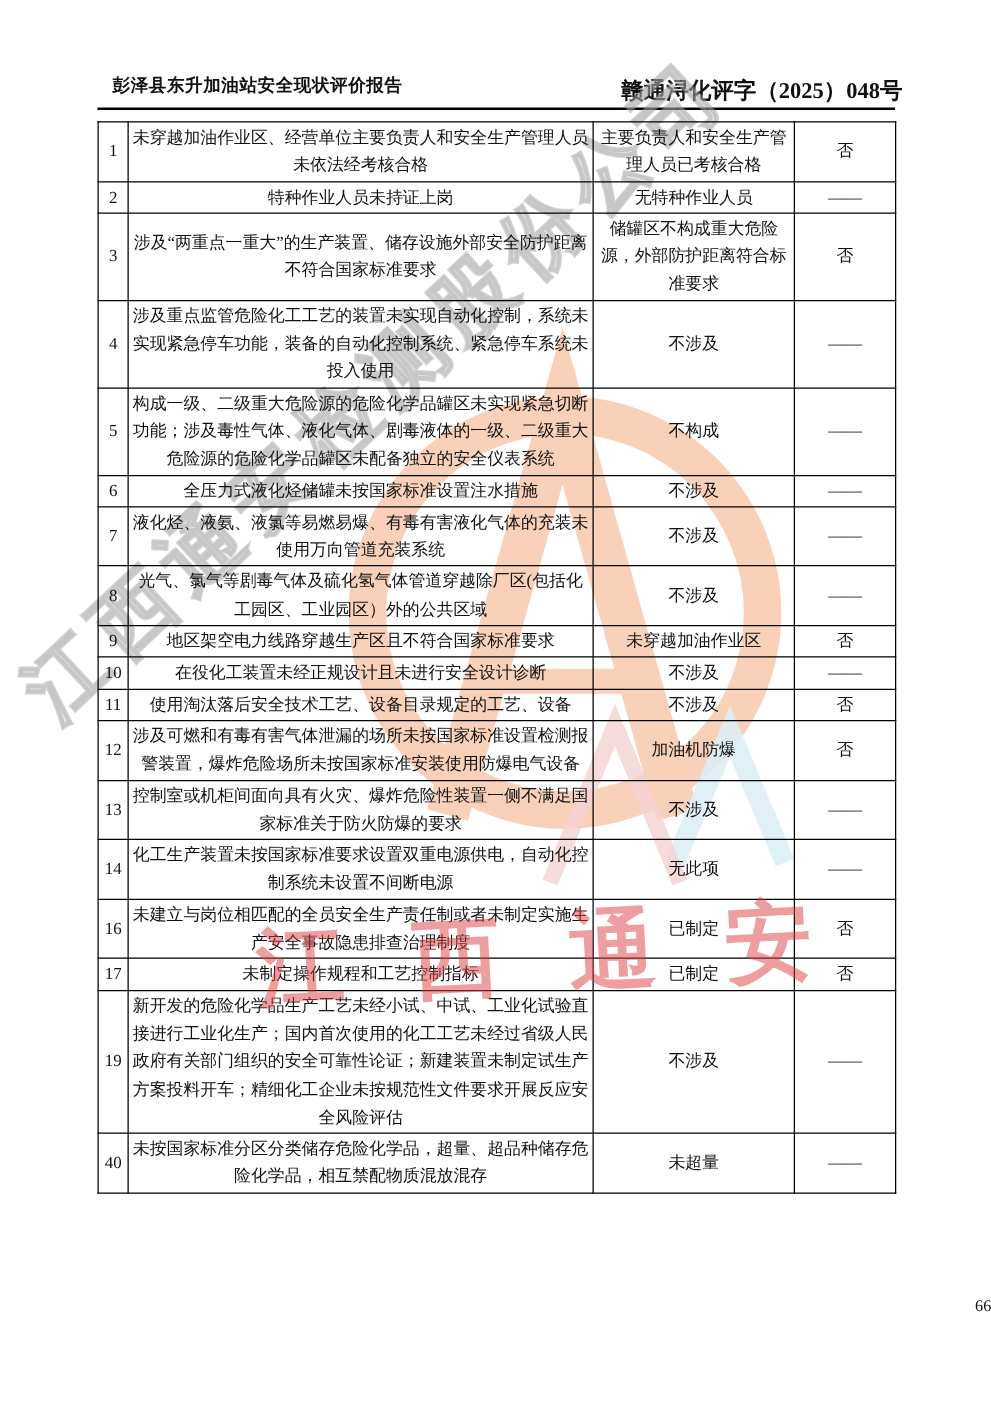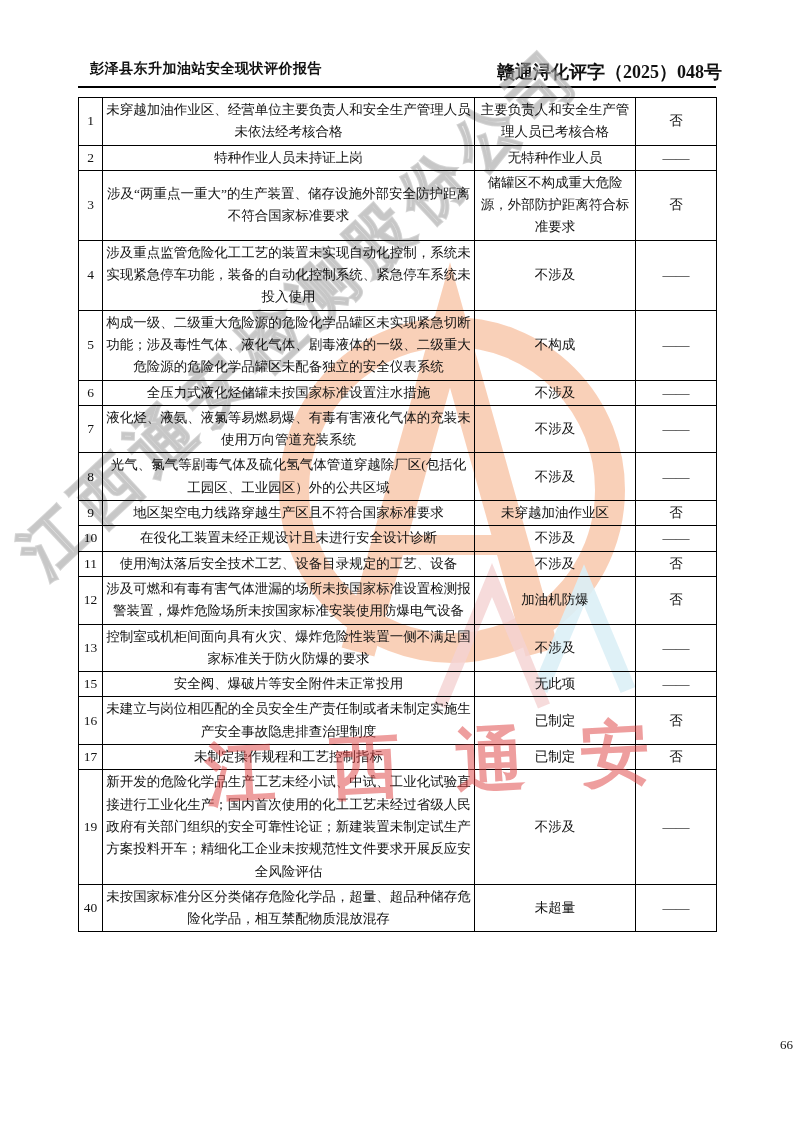--- a/index.html
+++ b/index.html
@@ -156,22 +156,22 @@
           <td class="c2">加油机防爆</td>
           <td class="c3">否</td>
         </tr>
         <tr>
           <td class="c0">13</td>
           <td class="c1">控制室或机柜间面向具有火灾、爆炸危险性装置一侧不满足国家标准关于防火防爆的要求</td>
           <td class="c2">不涉及</td>
           <td class="c3">——</td>
         </tr>
         <tr>
-          <td class="c0">15</td>
-          <td class="c1">安全阀、爆破片等安全附件未正常投用</td>
+          <td class="c0">14</td>
+          <td class="c1">化工生产装置未按国家标准要求设置双重电源供电，自动化控制系统未设置不间断电源</td>
           <td class="c2">无此项</td>
           <td class="c3">——</td>
         </tr>
         <tr>
           <td class="c0">16</td>
           <td class="c1">未建立与岗位相匹配的全员安全生产责任制或者未制定实施生产安全事故隐患排查治理制度</td>
           <td class="c2">已制定</td>
           <td class="c3">否</td>
         </tr>
         <tr>

